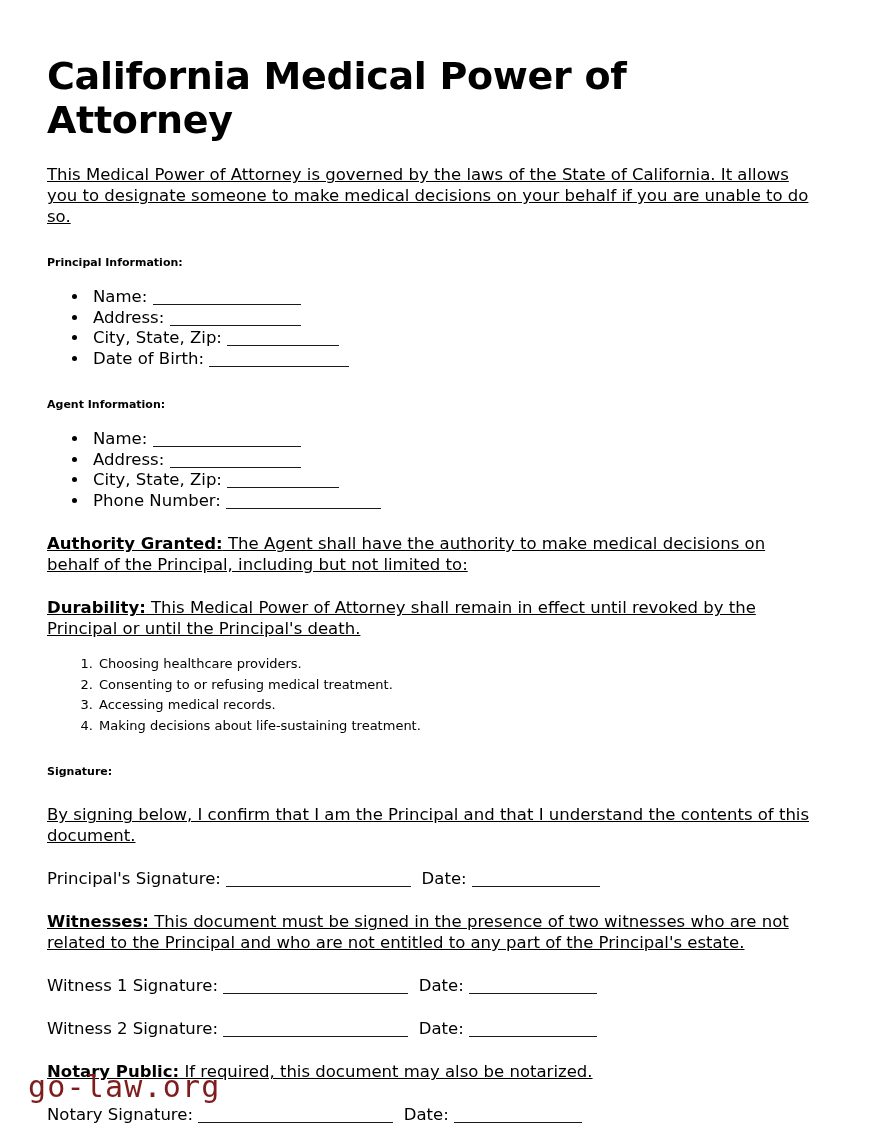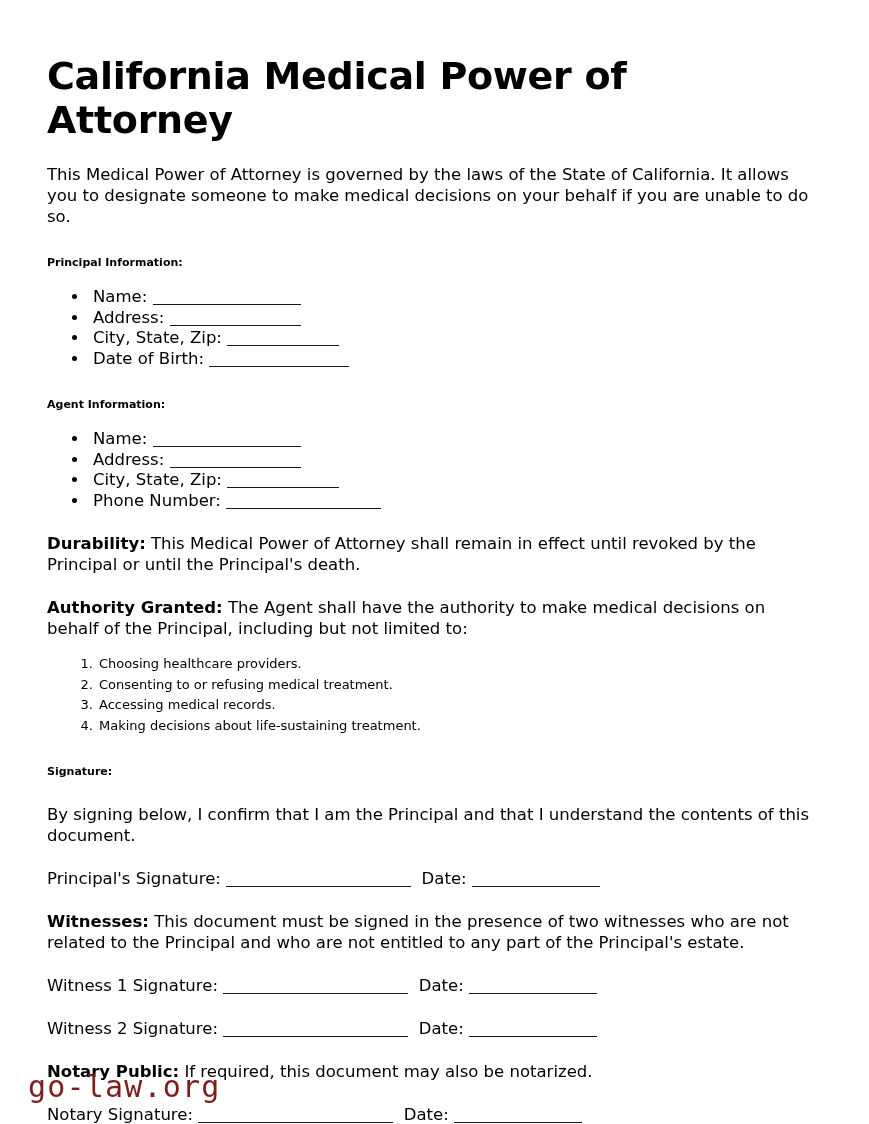--- a/index.html
+++ b/index.html
@@ -30,20 +30,21 @@
     letter-spacing: -0.3px;
     margin: 0;
     padding-top: 55px;
     line-height: 1.15;
   }
   p.para {
     font-size: 16.5px;
     line-height: 21px;
     margin: 22px 0 0 0;
     max-width: 768px;
+    text-decoration: underline;
   }
   h2.section-head {
     font-size: 11px;
     font-weight: bold;
     margin: 25px 0 0 0;
     line-height: 21px;
   }
   ul.field-list {
     list-style: disc;
     margin: 14px 0 0 0;
@@ -119,23 +120,23 @@
   </ul>
 
   <h2 class="section-head">Agent Information:</h2>
   <ul class="field-list">
     <li><span>Name:</span> <span class="rule w-agname"></span></li>
     <li><span>Address:</span> <span class="rule w-agaddr"></span></li>
     <li><span>City, State, Zip:</span> <span class="rule w-agcity"></span></li>
     <li><span>Phone Number:</span> <span class="rule w-agphone"></span></li>
   </ul>
 
+  <p class="para"><span class="lead">Authority Granted:</span><span> The Agent shall have the authority to make medical decisions on behalf of the Principal, including but not limited to:</span></p>
+
   <p class="para"><span class="lead">Durability:</span><span> This Medical Power of Attorney shall remain in effect until revoked by the Principal or until the Principal's death.</span></p>
-
-  <p class="para"><span class="lead">Authority Granted:</span><span> The Agent shall have the authority to make medical decisions on behalf of the Principal, including but not limited to:</span></p>
 
   <ol class="auth-list">
     <li>Choosing healthcare providers.</li>
     <li>Consenting to or refusing medical treatment.</li>
     <li>Accessing medical records.</li>
     <li>Making decisions about life-sustaining treatment.</li>
   </ol>
 
   <h2 class="section-head">Signature:</h2>
 

